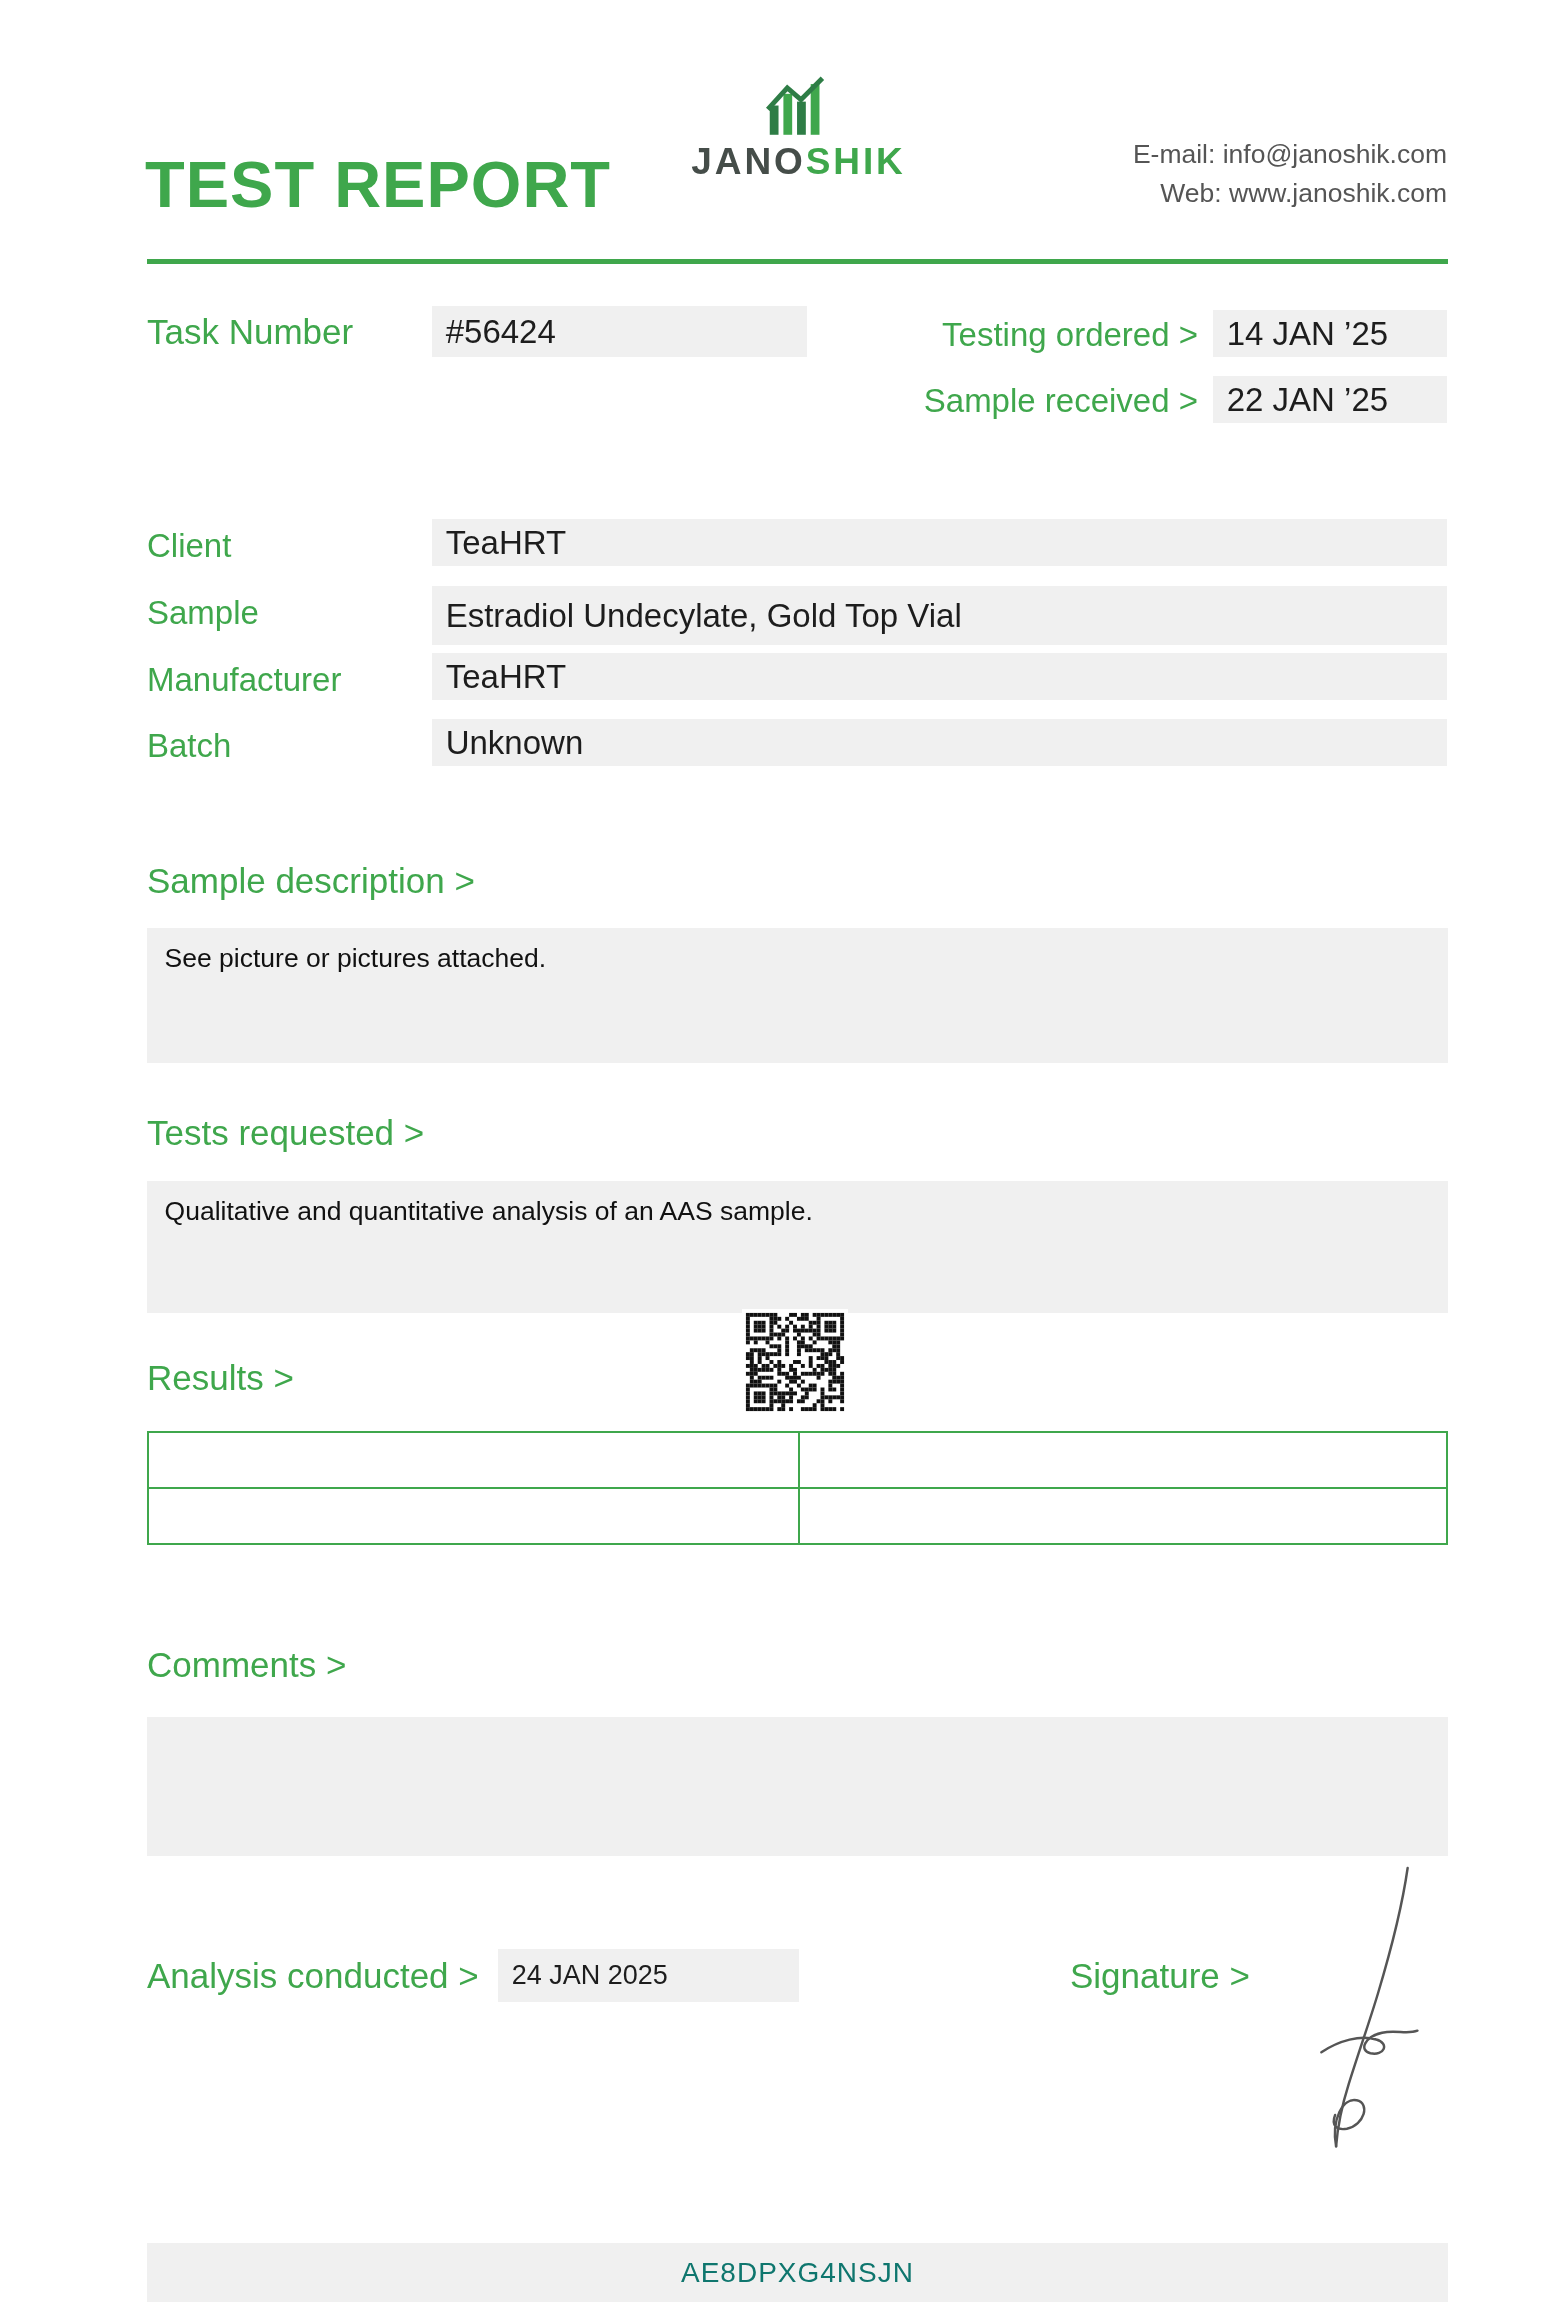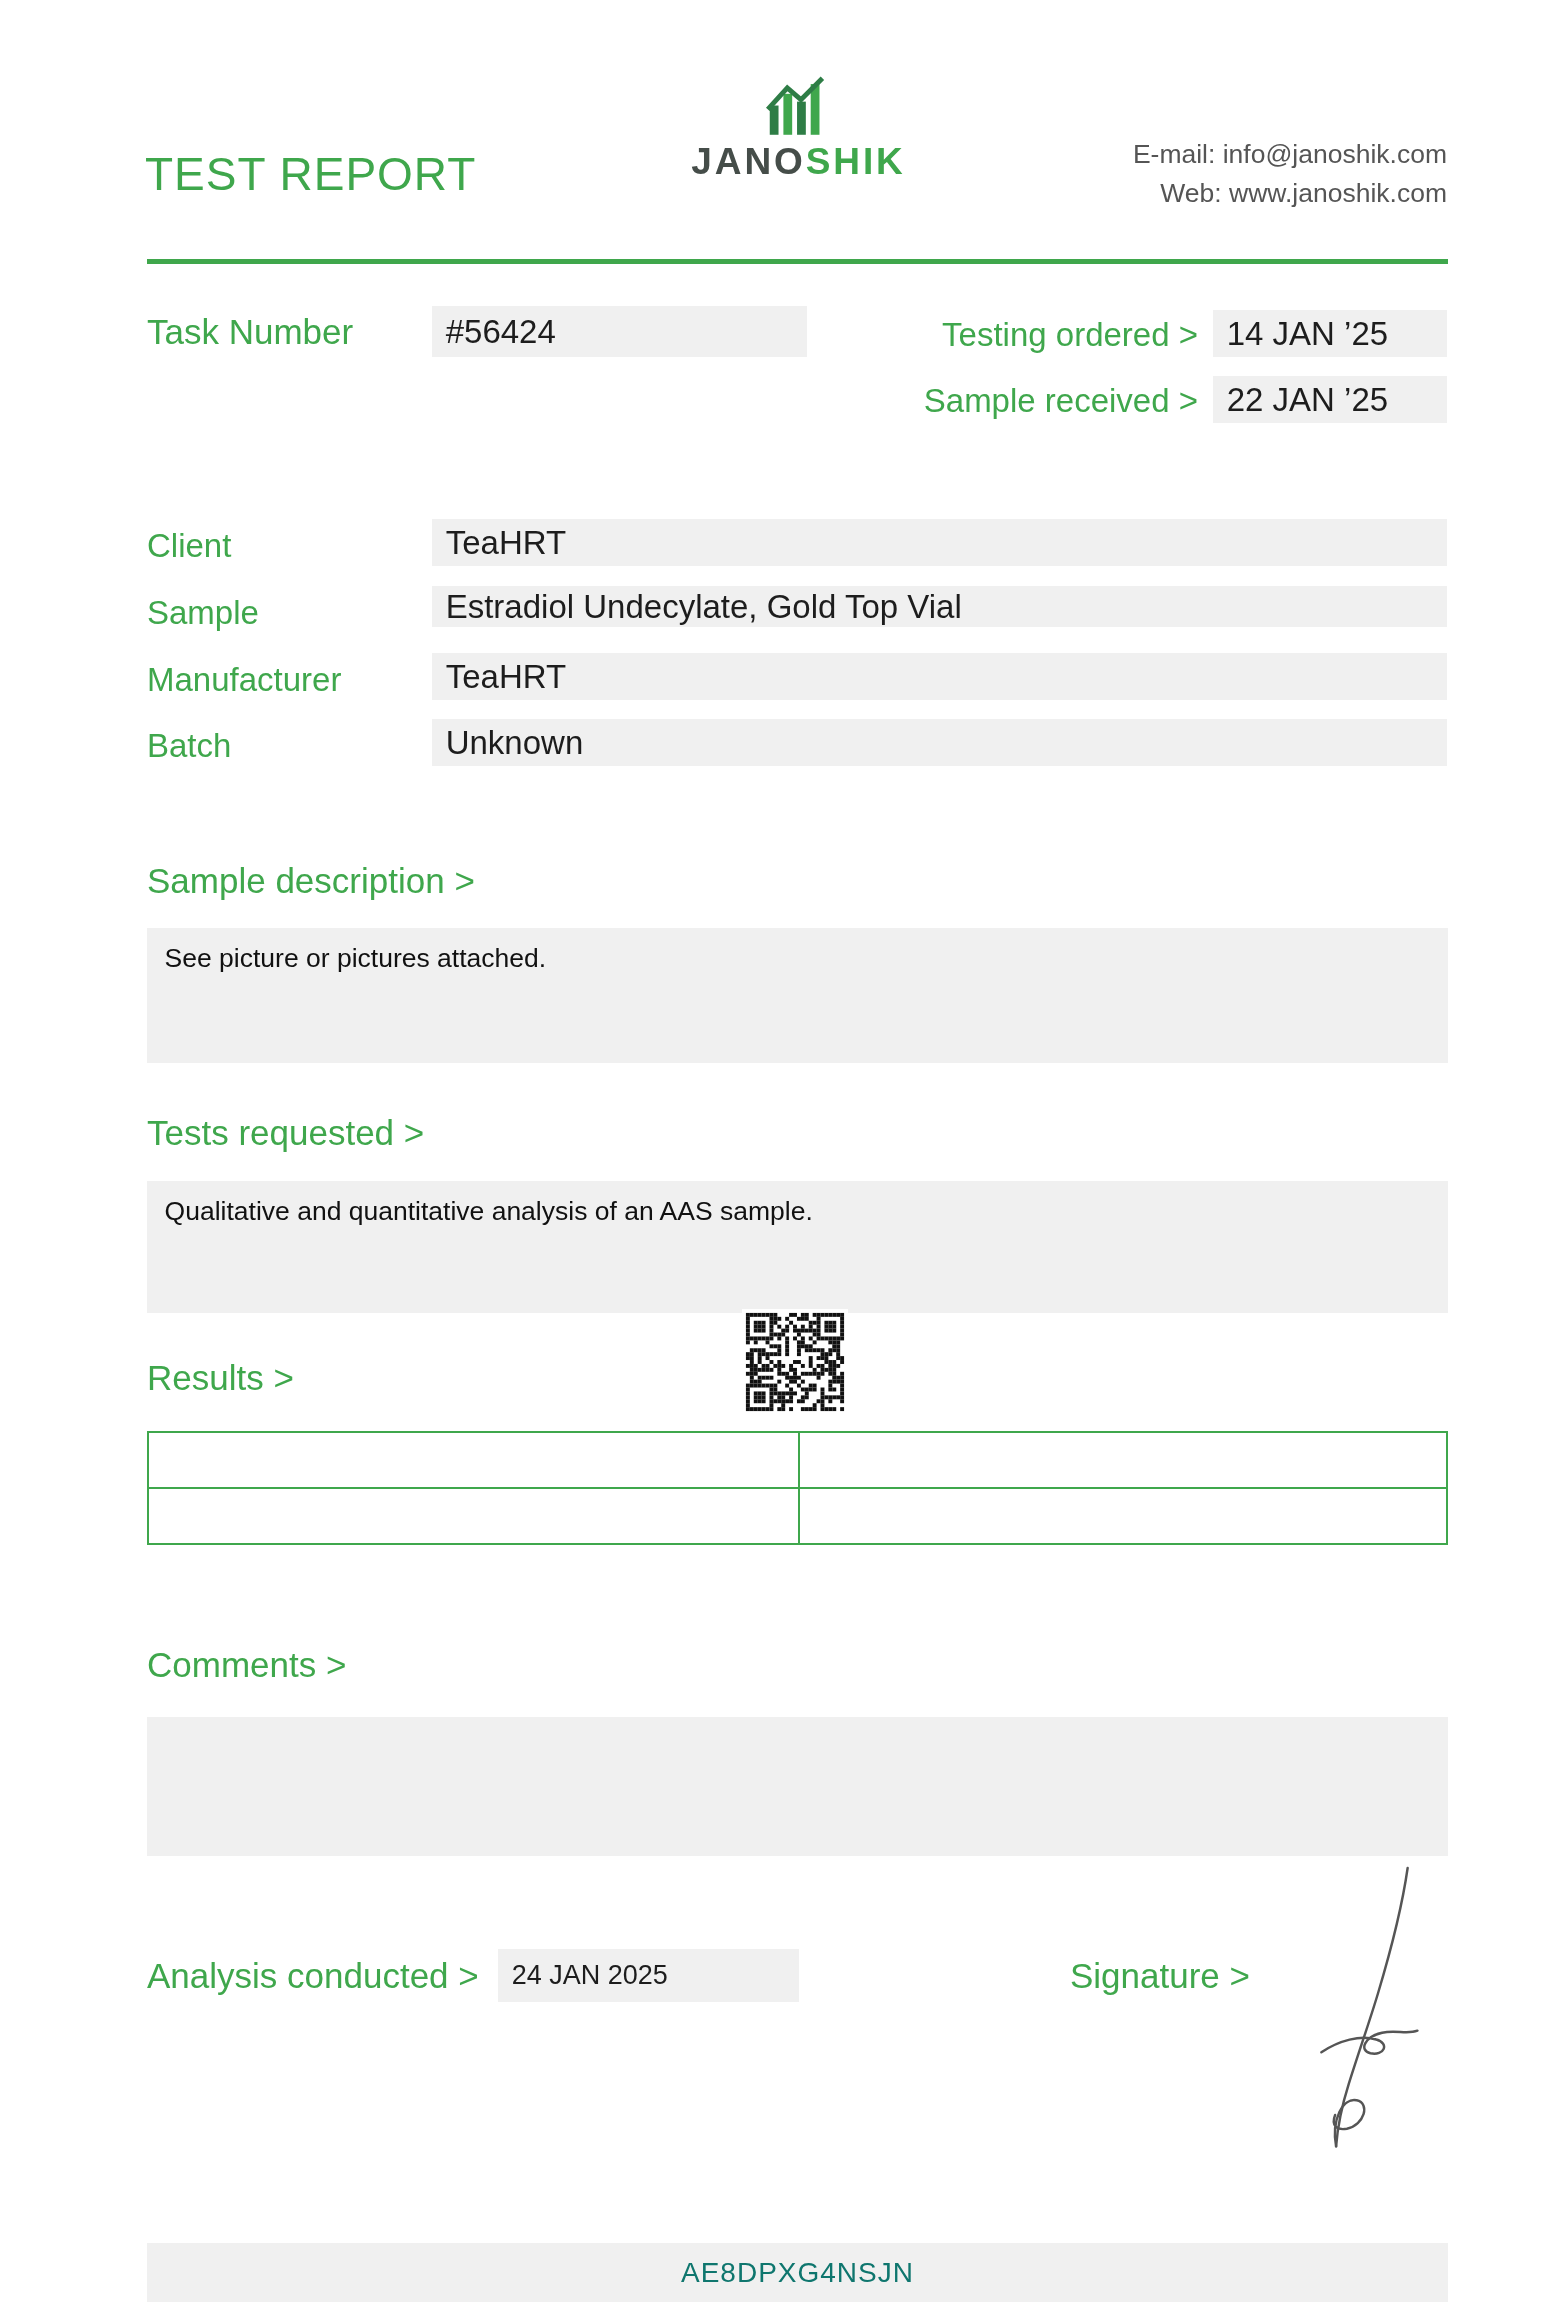--- a/index.html
+++ b/index.html
@@ -8,21 +8,21 @@
     --text_dark:#1d1d1d;
     --box_bg:#f0f0f0;
   }
   *{box-sizing:border-box;}
   body{margin:0;background:#ffffff;}
   .page{
     position:relative;width:1568px;height:2313px;background:#fff;
     font-family:"Liberation Sans",sans-serif;overflow:hidden;
   }
   
-  .title{position:absolute;left:145px;top:147px;font-size:46px;color:var(--accent);letter-spacing:1px;}
+  .title{position:absolute;left:145px;top:147px;font-size:65px;color:var(--accent);letter-spacing:1px;font-weight:bold;}
   .logo{position:absolute;left:674px;top:76px;width:249px;text-align:center;}
   .logo-icon svg{display:block;margin:0 auto 3.9px auto;}
   .logo-text{font-size:37px;font-weight:bold;letter-spacing:2.9px;}
   .logo-text .lt-dark{color:#454d49;}
   .logo-text .lt-green{color:var(--accent);}
   .contact{position:absolute;right:121px;top:135px;text-align:right;font-size:26.5px;color:#555;line-height:39px;}
   .rule{position:absolute;left:147px;top:259px;width:1301px;height:4.9px;background:var(--accent);}
   
   .glabel{position:absolute;color:var(--accent);font-size:35px;}
   .glabel.sm{font-size:33px;}
@@ -31,21 +31,21 @@
         display:flex;align-items:center;padding:0 13.7px;}
   .l-task{left:147px;top:312px;}
   .b-task{left:432px;top:306px;width:375px;height:51px;}
   .l-ordered{top:316px;}
   .b-ordered{left:1213px;top:310px;width:234px;height:47px;}
   .l-received{top:382px;}
   .b-received{left:1213px;top:376px;width:234px;height:47px;}
   .l-client{left:147px;top:527px;}
   .b-client{left:432px;top:519px;width:1015px;height:47px;}
   .l-sample{left:147px;top:594px;}
-  .b-sample{left:432px;top:586px;width:1015px;height:41px;}
+  .b-sample{left:432px;top:586px;width:1015px;height:59px;}
   .l-manufacturer{left:147px;top:661px;}
   .b-manufacturer{left:432px;top:653px;width:1015px;height:47px;}
   .l-batch{left:147px;top:727px;}
   .b-batch{left:432px;top:719px;width:1015px;height:47px;}
   
   .sheading{position:absolute;left:147px;color:var(--accent);font-size:35px;}
   .h-sdesc{top:861px;}
   .h-tests{top:1113px;}
   .h-results{top:1358px;}
   .h-comments{top:1645px;}

